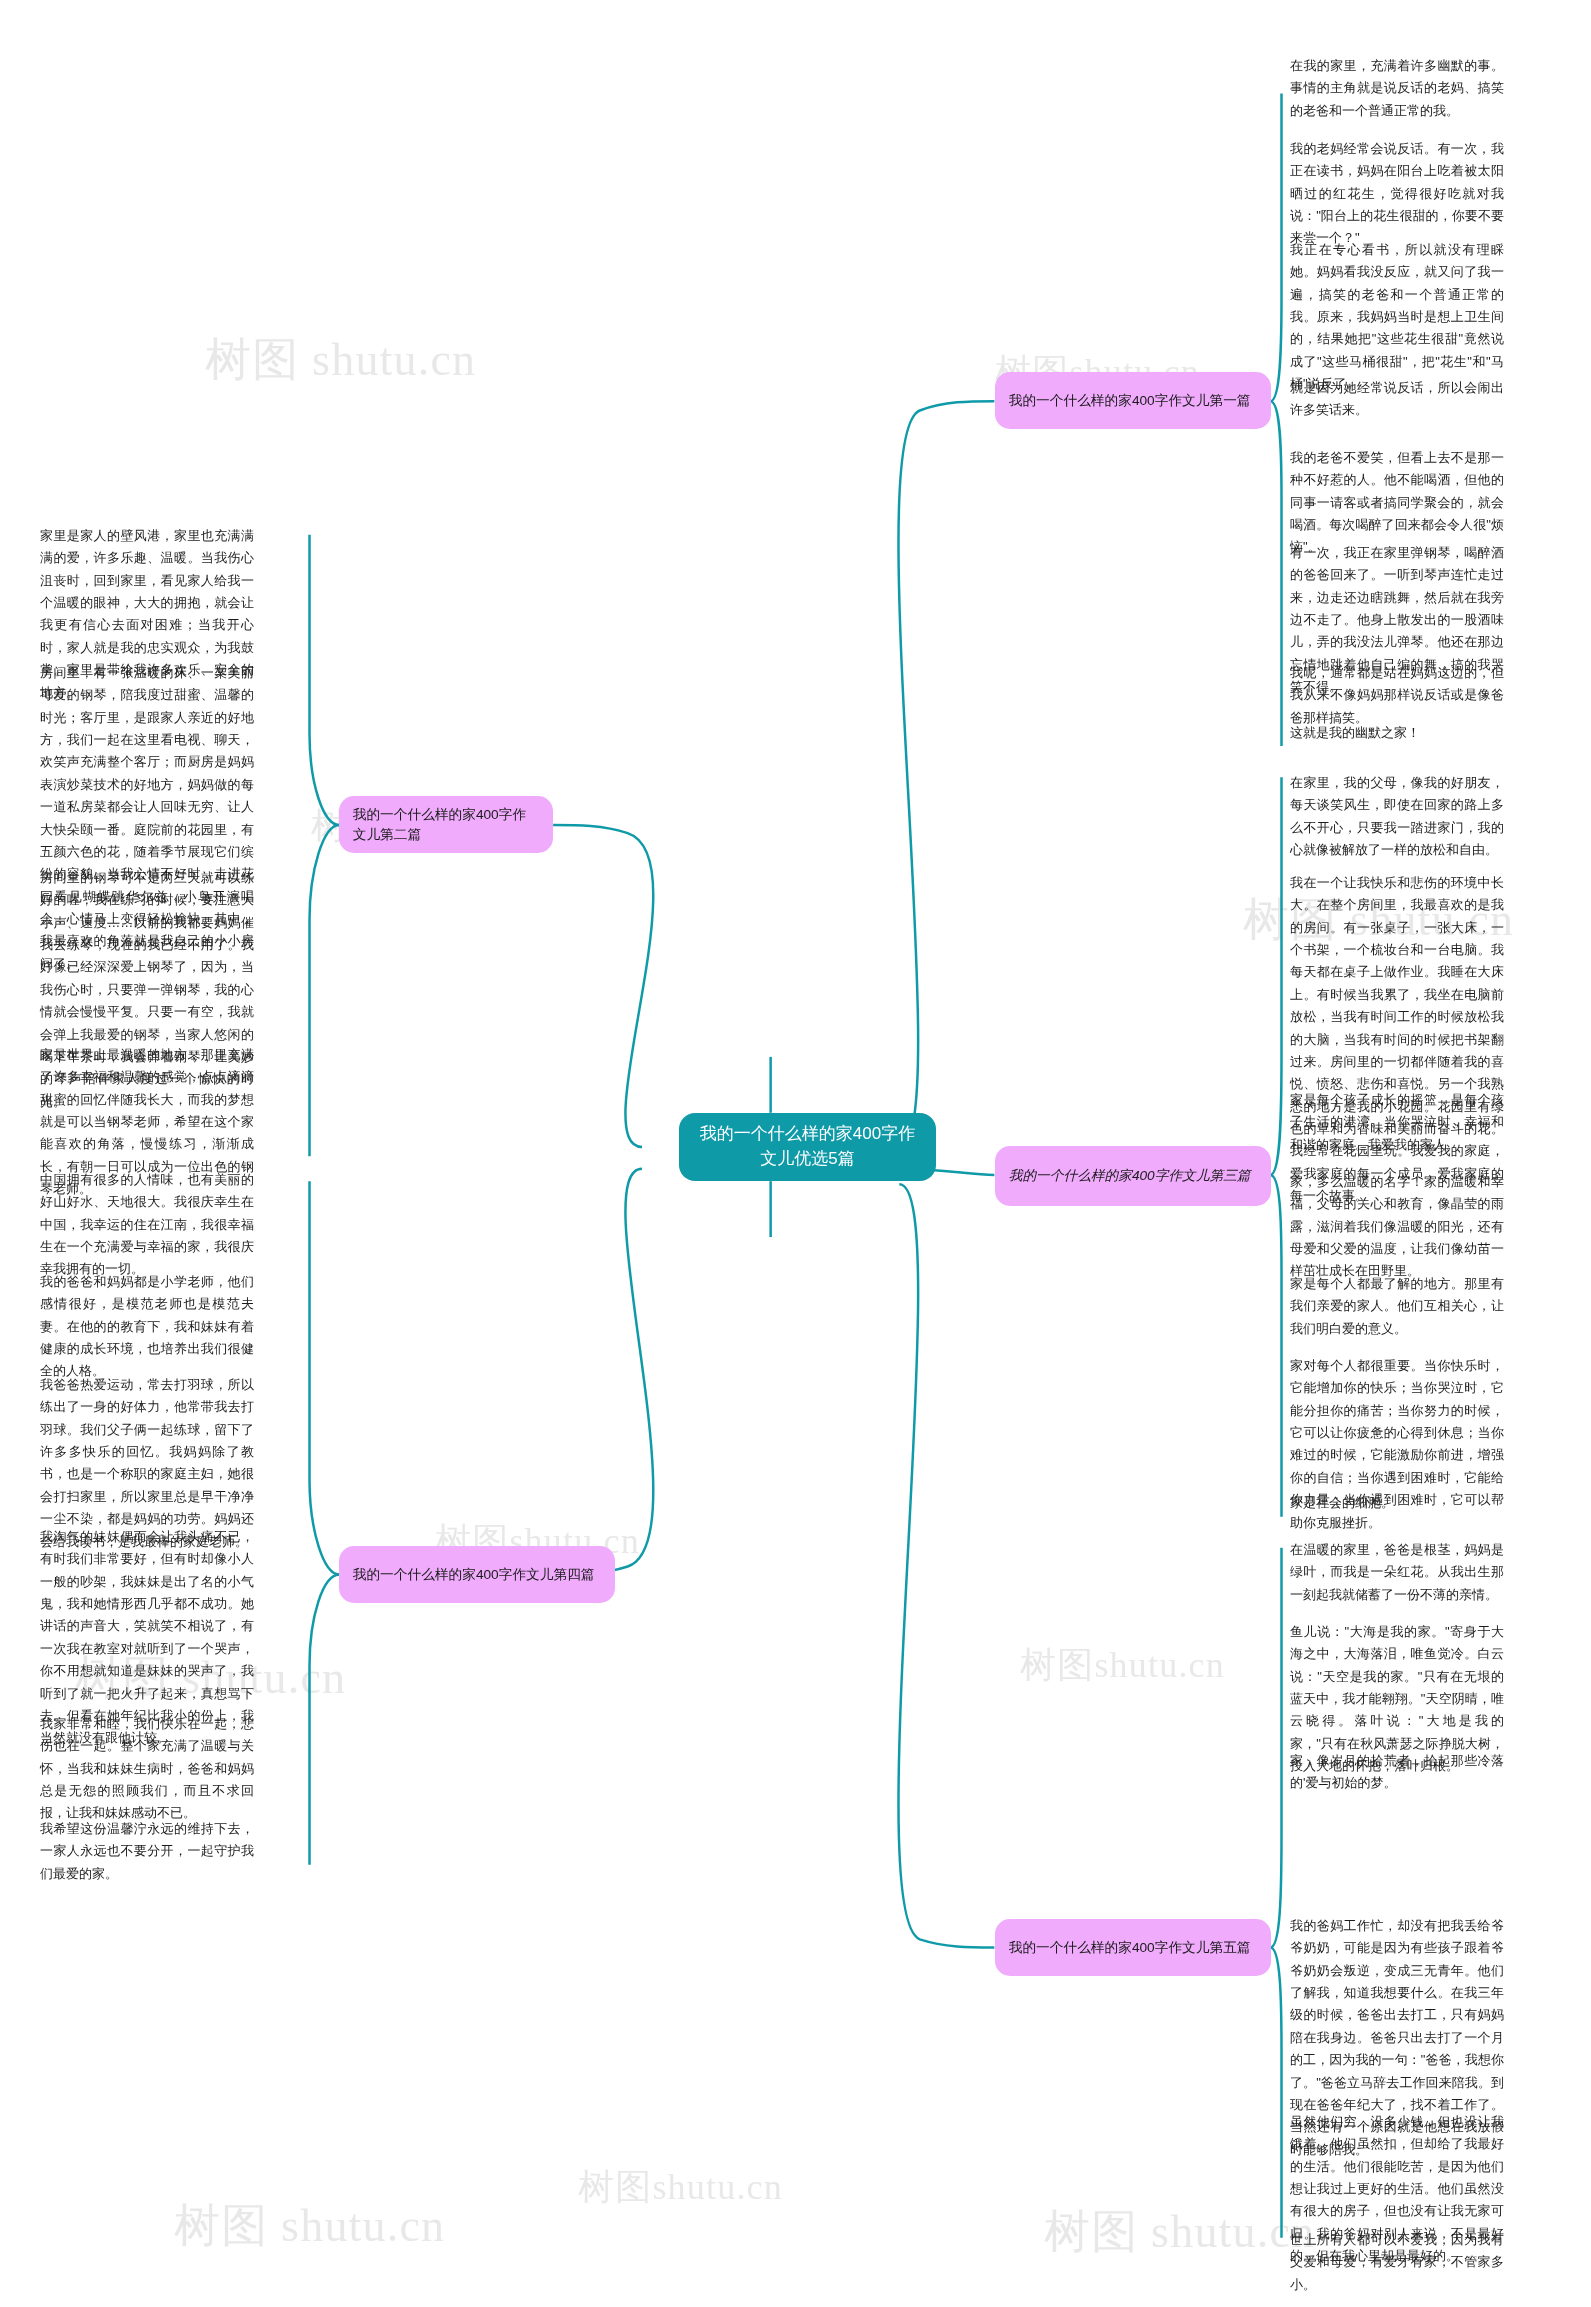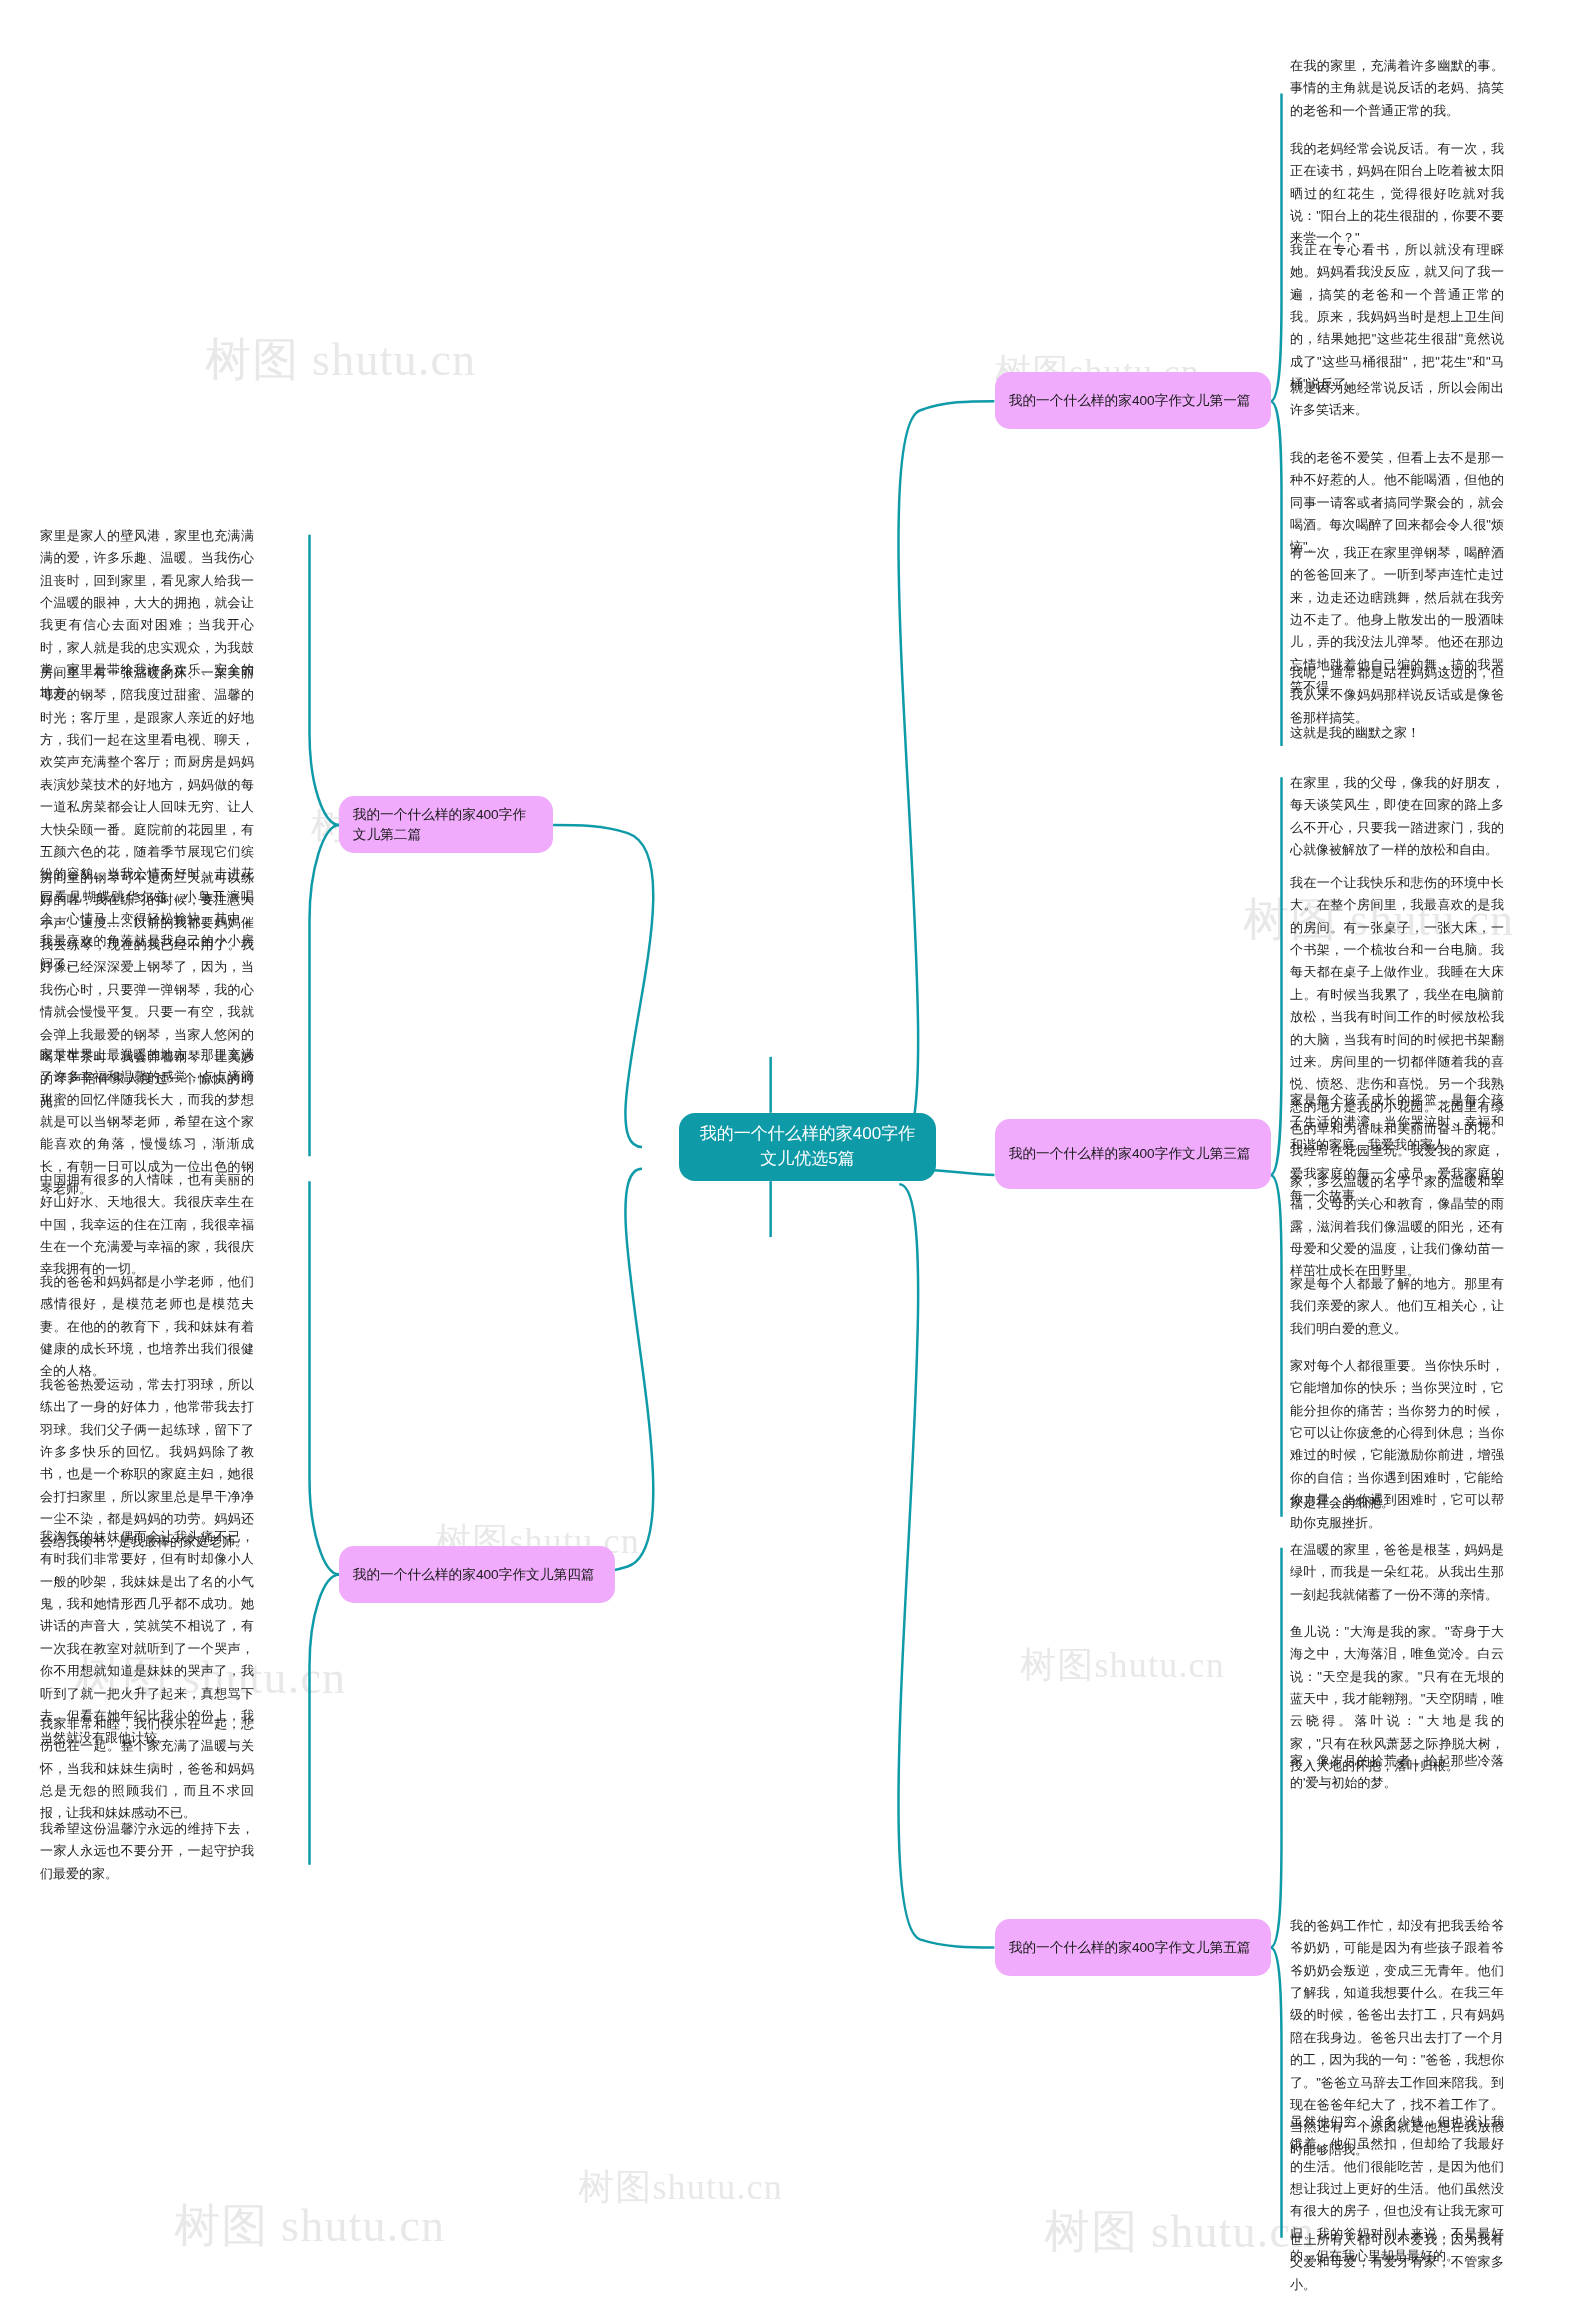--- a/index.html
+++ b/index.html
@@ -122,21 +122,21 @@
   <div class="node node-root" style="left:642px; top:1113px; width:257px; height:68px;margin-left:37px;">
     <span>我的一个什么样的家400字作文儿优选5篇</span>
   </div>
 
   <div class="node node-branch" style="left:995px; top:372px; width:276px; height:57px;">
     <span>我的一个什么样的家400字作文儿第一篇</span>
   </div>
   <div class="node node-branch" style="left:339px; top:796px; width:214px; height:57px;">
     <span>我的一个什么样的家400字作文儿第二篇</span>
   </div>
-  <div class="node node-branch" style="left:995px; top:1119px; width:276px; height:70px;">
+  <div class="node node-branch" style="left:995px; top:1146px; width:276px; height:60px;font-style:italic;">
     <span>我的一个什么样的家400字作文儿第三篇</span>
   </div>
   <div class="node node-branch" style="left:339px; top:1546px; width:276px; height:57px;">
     <span>我的一个什么样的家400字作文儿第四篇</span>
   </div>
   <div class="node node-branch" style="left:995px; top:1919px; width:276px; height:57px;text-align:center;">
     <span>我的一个什么样的家400字作文儿第五篇</span>
   </div>
 
   <div class="para col-right" style="left:1290px; top:55px;">在我的家里，充满着许多幽默的事。事情的主角就是说反话的老妈、搞笑的老爸和一个普通正常的我。</div>

